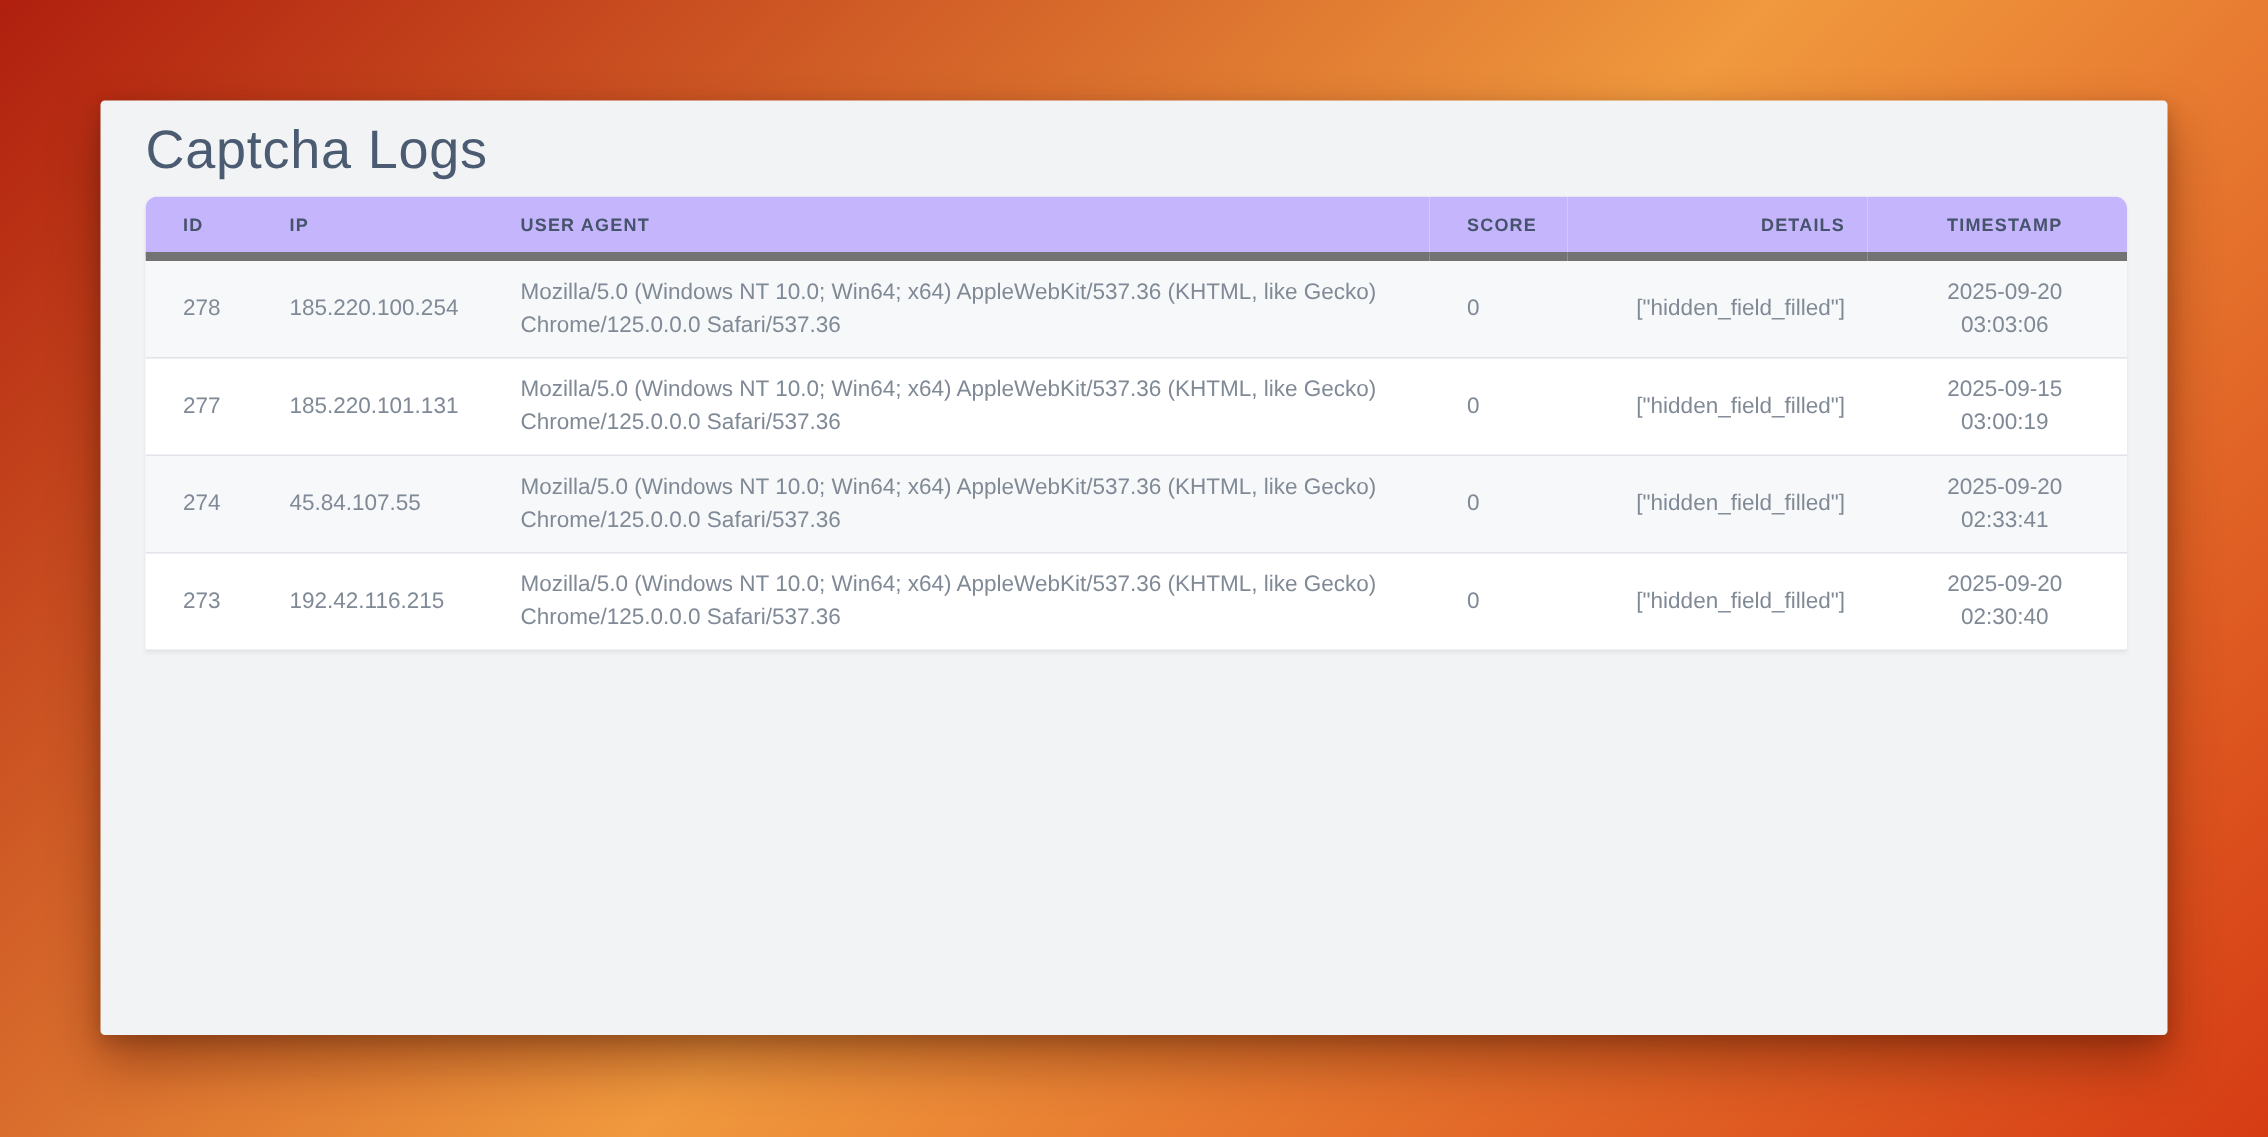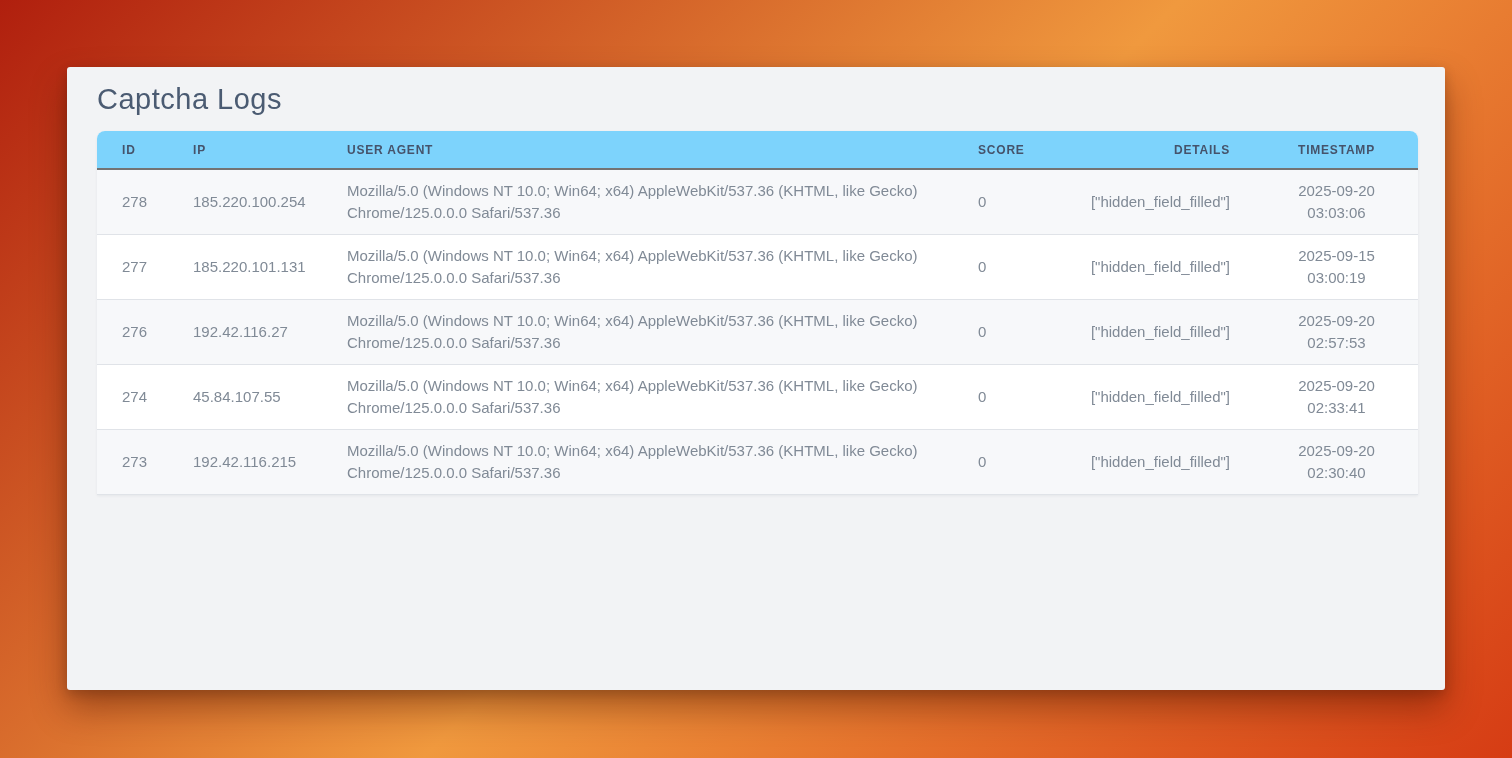--- a/index.html
+++ b/index.html
@@ -19,46 +19,46 @@
     width: 1378px;
     height: 623px;
     background: #f2f3f5;
     border-radius: 3px;
     padding: 16px 27px 0 30px;
     box-shadow: 0 18px 35px rgba(80, 20, 0, 0.45), 0 4px 12px rgba(0, 0, 0, 0.18);
     overflow: hidden;
   }
   .page-title {
     margin: 0 0 15px 0;
-    font-size: 29px;
+    font-size: 36px;
     line-height: 33px;
     font-weight: 500;
     letter-spacing: 0.5px;
     color: #4b5b72;
   }
   .table-wrap {
     border-radius: 8px 8px 0 0;
     overflow: hidden;
     box-shadow: 0 1px 3px rgba(20, 30, 50, 0.06);
   }
   table {
     width: 100%;
     border-collapse: collapse;
     table-layout: fixed;
     background: #ffffff;
   }
   th {
-    background: #7dd3fc;
+    background: #c4b5fd;
     text-align: left;
     font-size: 12px;
     font-weight: 700;
     letter-spacing: 0.8px;
     color: #45536b;
     padding: 12px 15px 11px 25px;
-    border-bottom: 2px solid #737373;
+    border-bottom: 6px solid #737373;
     white-space: nowrap;
   }
   td {
     font-size: 15px;
     line-height: 22px;
     color: #808a96;
     padding: 10px 15px 10px 25px;
     border-bottom: 1px solid #e0e3e8;
     vertical-align: middle;
     overflow-wrap: break-word;
@@ -100,28 +100,20 @@
           </tr>
           <tr>
             <td class="col-id">277</td>
             <td class="col-ip">185.220.101.131</td>
             <td class="col-user_agent">Mozilla/5.0 (Windows NT 10.0; Win64; x64) AppleWebKit/537.36 (KHTML, like Gecko) Chrome/125.0.0.0 Safari/537.36</td>
             <td class="col-score">0</td>
             <td class="col-details">["hidden_field_filled"]</td>
             <td class="col-timestamp">2025-09-15 03:00:19</td>
           </tr>
           <tr>
-            <td class="col-id">276</td>
-            <td class="col-ip">192.42.116.27</td>
-            <td class="col-user_agent">Mozilla/5.0 (Windows NT 10.0; Win64; x64) AppleWebKit/537.36 (KHTML, like Gecko) Chrome/125.0.0.0 Safari/537.36</td>
-            <td class="col-score">0</td>
-            <td class="col-details">["hidden_field_filled"]</td>
-            <td class="col-timestamp">2025-09-20 02:57:53</td>
-          </tr>
-          <tr>
             <td class="col-id">274</td>
             <td class="col-ip">45.84.107.55</td>
             <td class="col-user_agent">Mozilla/5.0 (Windows NT 10.0; Win64; x64) AppleWebKit/537.36 (KHTML, like Gecko) Chrome/125.0.0.0 Safari/537.36</td>
             <td class="col-score">0</td>
             <td class="col-details">["hidden_field_filled"]</td>
             <td class="col-timestamp">2025-09-20 02:33:41</td>
           </tr>
           <tr>
             <td class="col-id">273</td>
             <td class="col-ip">192.42.116.215</td>

